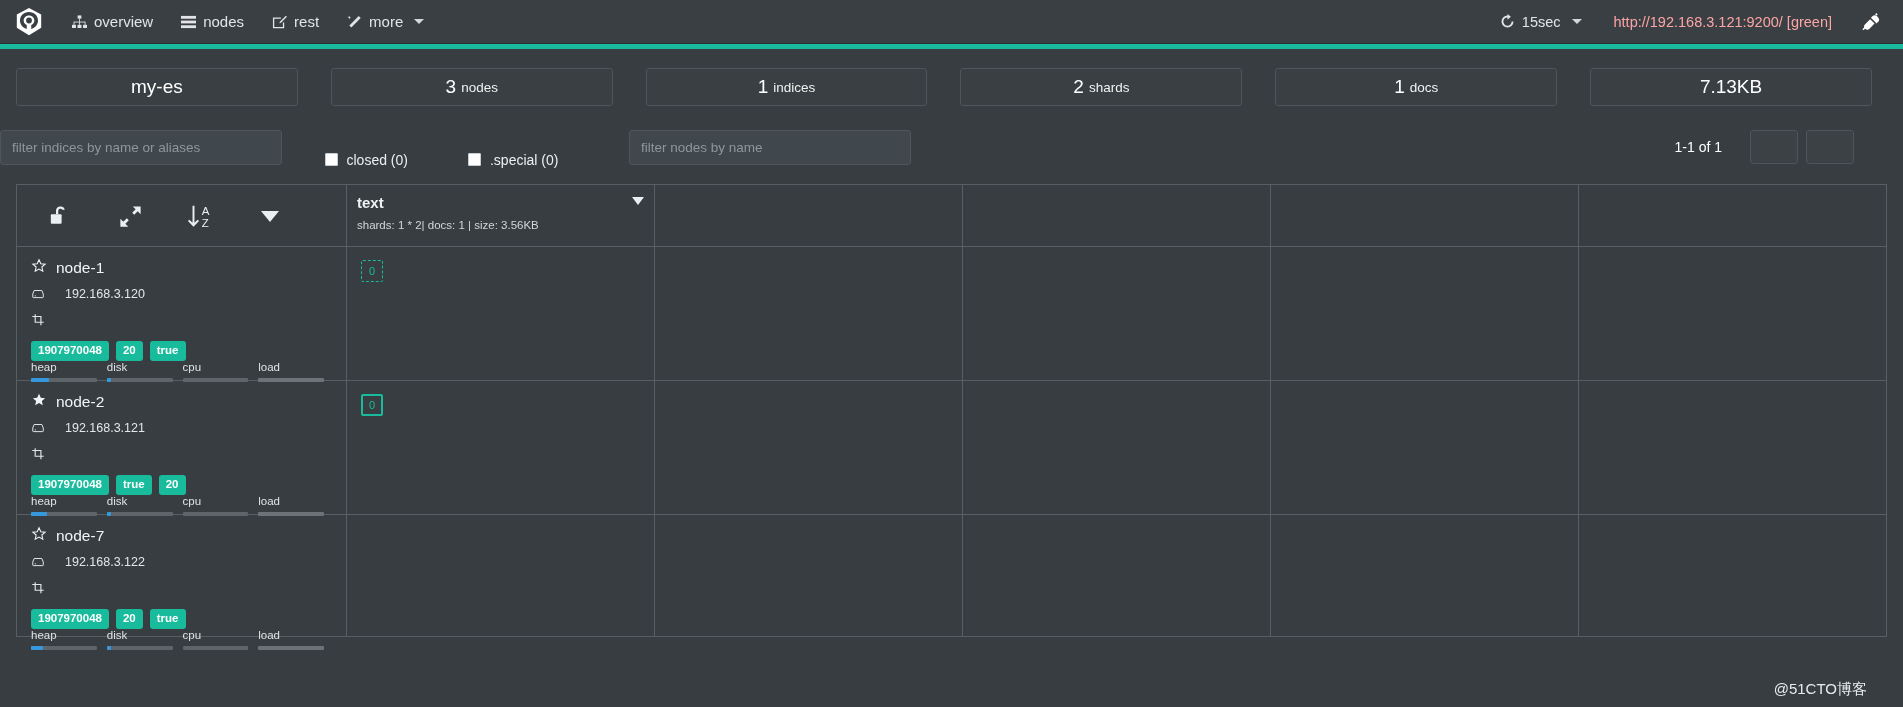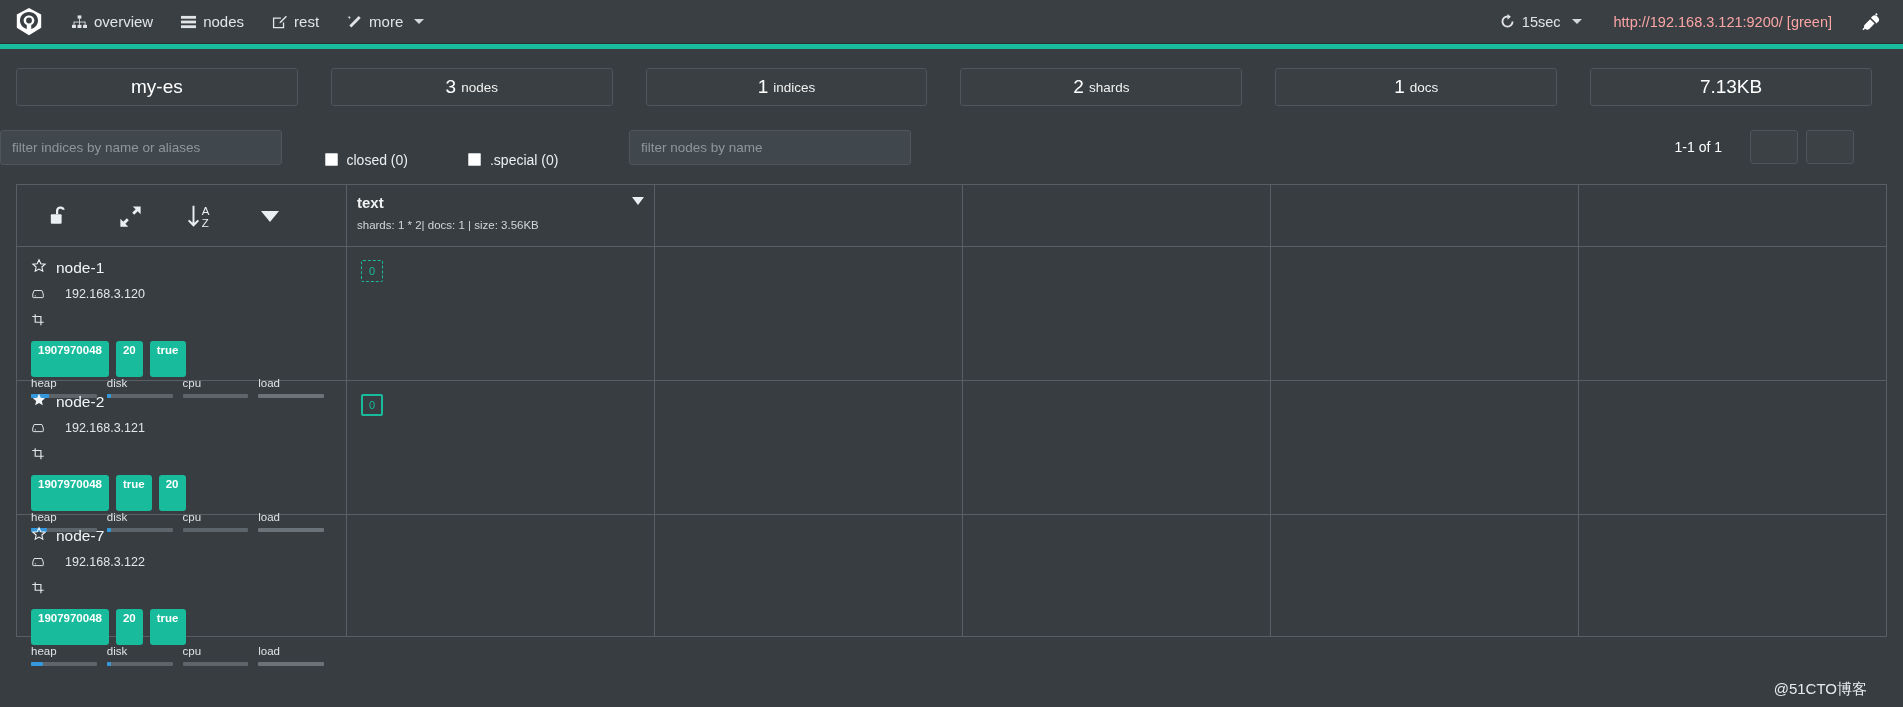--- a/index.html
+++ b/index.html
@@ -166,21 +166,21 @@
   .node-ip-line { display: flex; align-items: flex-start; gap: 20px; margin-top: 9px; }
   .node-ip { font-size: 12.5px; color: #e3e6e8; }
   .node-icon3 { margin-top: 8px; }
   .badges { display: flex; gap: 7px; margin-top: 10px; }
   .badge {
     background: #18bc9c;
     color: #fff;
     font-size: 11.5px;
     font-weight: bold;
     border-radius: 3px;
-    padding: 3px 7px 20px 7px;
+    padding: 3px 7px 4px 7px;
     line-height: 1.1;
   }
   .meters { display: flex; }
   .meter { flex: 1 1 0; padding-right: 10px; }
   .meter-label { font-size: 11.5px; color: #dfe3e5; }
   .meter-track {
     margin-top: 5px; height: 4px; width: 100%;
     background: #5d656b; border-radius: 1px; position: relative;
   }
   .meter-fill {

